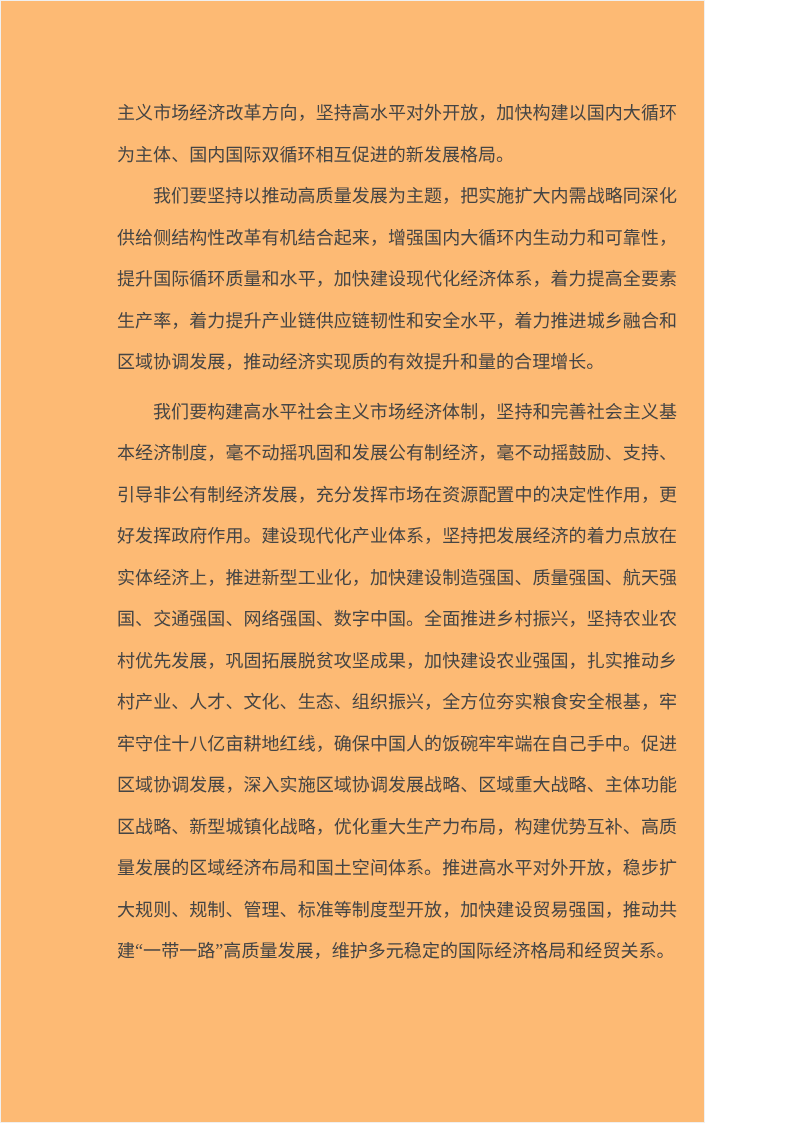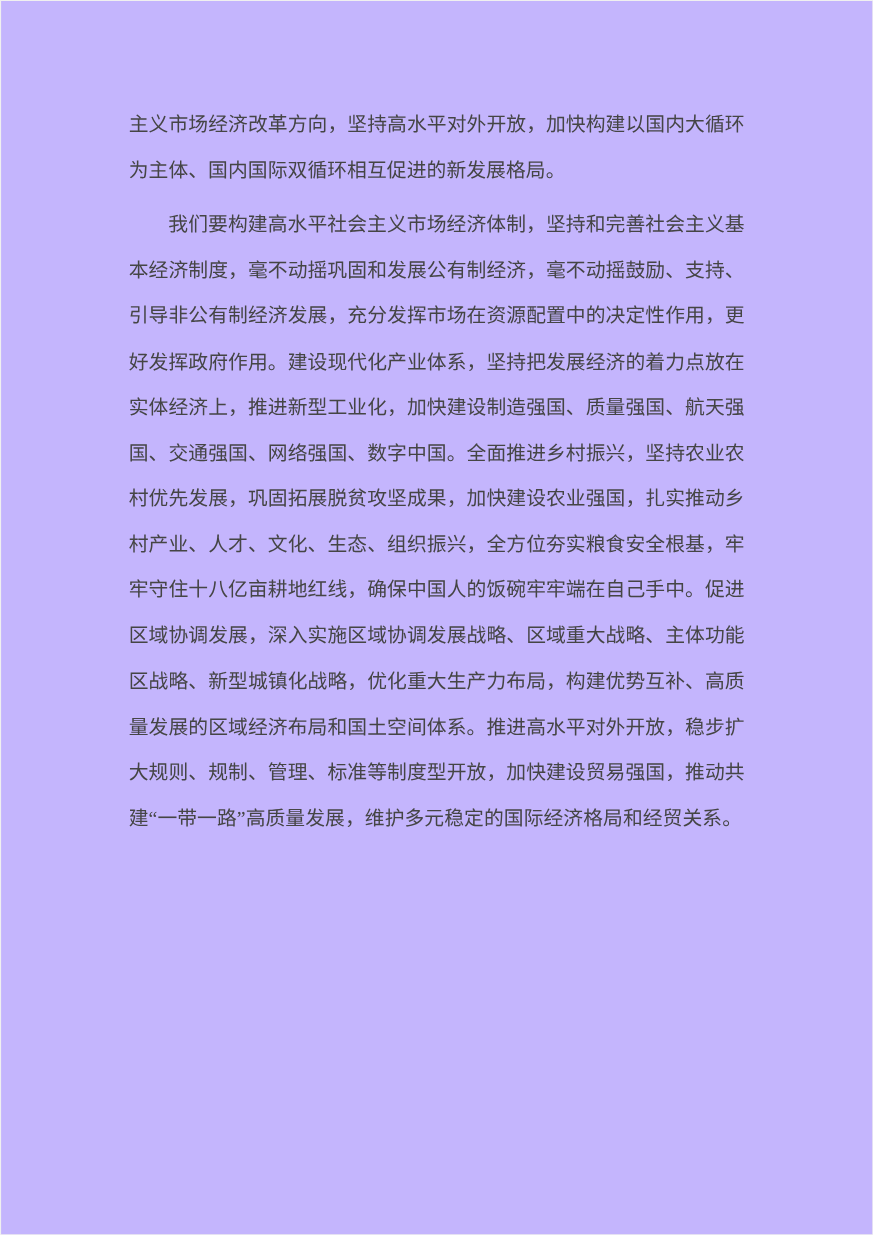--- a/index.html
+++ b/index.html
@@ -2,23 +2,23 @@
 <html lang="zh-CN"><head>
 <meta charset="utf-8">
 <style>
   html, body {
     margin: 0;
     padding: 0;
     background: #ffffff;
   }
   .page {
     position: relative;
-    width: 794px;
+    width: 705px;
     height: 1123px;
-    background: #c4b5fd;
+    background: #fdba74;
     box-shadow: inset 0 0 0 1px #f0f0f0;
     overflow: hidden;
     font-family: "Liberation Serif", "DejaVu Serif", serif;
   }
   .content {
     position: absolute;
     left: 117px;
     top: 93px;
     width: 560px;
     color: #454545;
@@ -49,15 +49,16 @@
     color: #2c3440;
     letter-spacing: 1px;
   }
 </style>
 </head>
 <body>
 
 <div class="page">
   <div class="content">
     <p class="para">主义市场经济改革方向，坚持高水平对外开放，加快构建以国内大循环为主体、国内国际双循环相互促进的新发展格局。</p>
+    <p class="para indent">我们要坚持以推动高质量发展为主题，把实施扩大内需战略同深化供给侧结构性改革有机结合起来，增强国内大循环内生动力和可靠性，提升国际循环质量和水平，加快建设现代化经济体系，着力提高全要素生产率，着力提升产业链供应链韧性和安全水平，着力推进城乡融合和区域协调发展，推动经济实现质的有效提升和量的合理增长。</p>
     <p class="para indent para-gap">我们要构建高水平社会主义市场经济体制，坚持和完善社会主义基本经济制度，毫不动摇巩固和发展公有制经济，毫不动摇鼓励、支持、引导非公有制经济发展，充分发挥市场在资源配置中的决定性作用，更好发挥政府作用。建设现代化产业体系，坚持把发展经济的着力点放在实体经济上，推进新型工业化，加快建设制造强国、质量强国、航天强国、交通强国、网络强国、数字中国。全面推进乡村振兴，坚持农业农村优先发展，巩固拓展脱贫攻坚成果，加快建设农业强国，扎实推动乡村产业、人才、文化、生态、组织振兴，全方位夯实粮食安全根基，牢牢守住十八亿亩耕地红线，确保中国人的饭碗牢牢端在自己手中。促进区域协调发展，深入实施区域协调发展战略、区域重大战略、主体功能区战略、新型城镇化战略，优化重大生产力布局，构建优势互补、高质量发展的区域经济布局和国土空间体系。推进高水平对外开放，稳步扩大规则、规制、管理、标准等制度型开放，加快建设贸易强国，推动共建“一带一路”高质量发展，维护多元稳定的国际经济格局和经贸关系。</p>
   </div>
 </div>
 
 </body></html>

